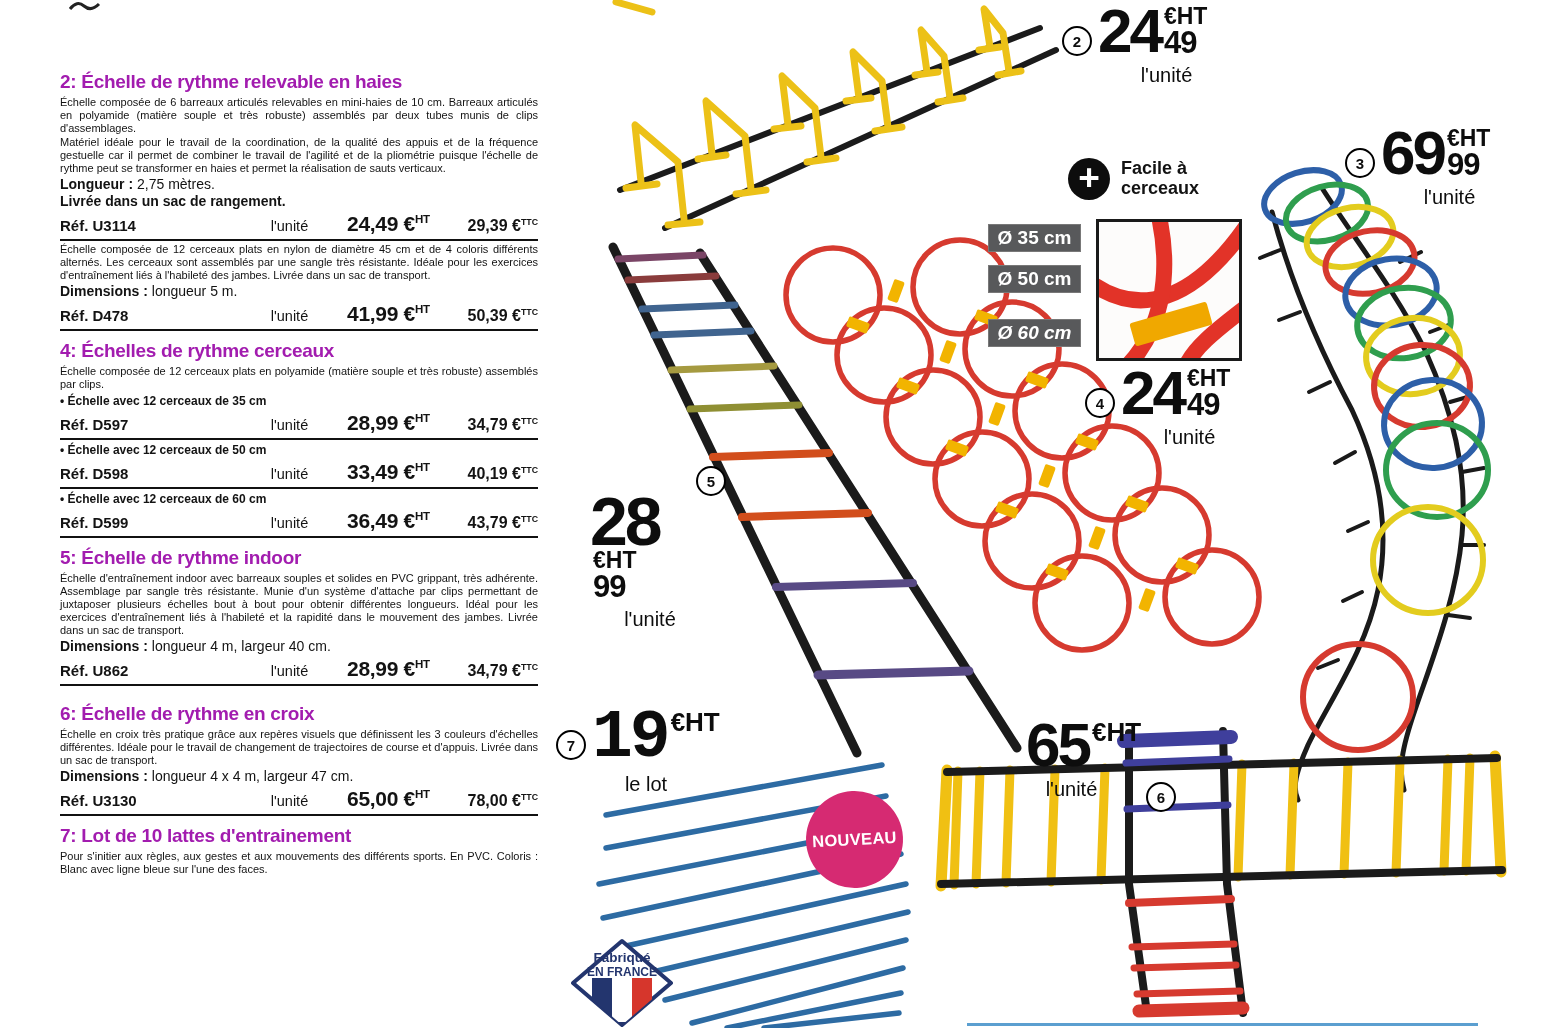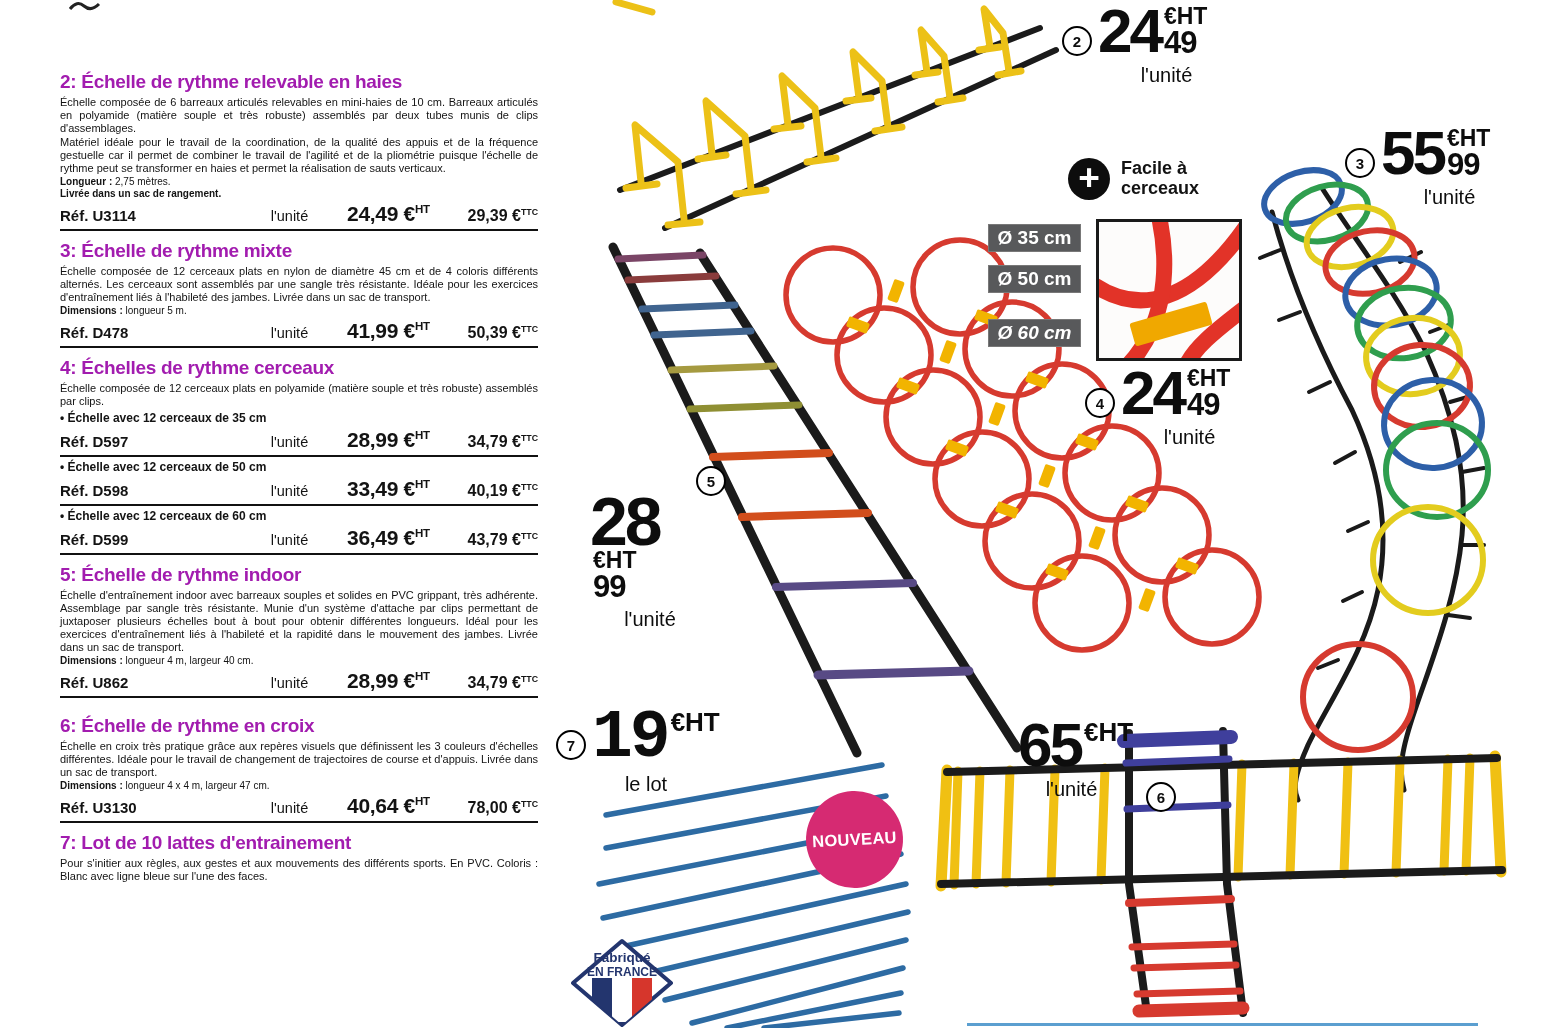--- a/index.html
+++ b/index.html
@@ -6,21 +6,21 @@
   body {
     width:1555px; height:1028px; position:relative; overflow:hidden;
     background:#ffffff; color:#131313;
     font-family:"Liberation Sans", sans-serif;
   }
   
   .col { position:absolute; left:60px; top:62px; width:478px; }
   .prod-title { font-size:19px; font-weight:800; margin:9px 0 3px; letter-spacing:-0.3px; color:#a21caf; }
   .mt-lg { margin-top:17px; }
   .desc { font-size:11px; line-height:1.18; text-align:justify; margin:0 0 1px; }
-  .spec { font-size:10px; line-height:1.22; }
+  .spec { font-size:14px; line-height:1.22; }
   .spec b { font-weight:800; }
   .bullet { font-size:12px; font-weight:800; margin:3px 0 1px; }
   .prow { display:flex; align-items:baseline; border-bottom:2px solid #111; padding:2px 0 3px; margin-bottom:2px; }
   .prow .ref  { flex:0 0 172px; font-weight:800; font-size:15px; }
   .prow .unit { flex:0 0 115px; font-size:14.5px; text-align:center; }
   .prow .ht   { flex:0 0 118px; font-weight:800; font-size:21px; letter-spacing:-0.3px; }
   .prow .ttc  { flex:1; font-weight:800; font-size:16px; text-align:right; }
   .prow sup   { font-size:0.55em; font-weight:800; line-height:0; vertical-align:super; }
   
   .callout { position:absolute; color:#0d0d0d; }
@@ -33,21 +33,21 @@
   .cur { font-size:23px; font-weight:800; line-height:0.95; }
   .dec { font-size:31px; font-weight:800; line-height:0.95; letter-spacing:-1px; }
   .unitl { font-size:20px; margin-top:7px; }
   .c2 { left:1062px; top:6px; }   .c2 .unitl { width:125px; margin-left:42px; text-align:center; }
   .c3 { left:1345px; top:128px; } .c3 .unitl { width:125px; margin-left:42px; text-align:center; }
   .c4 { left:1085px; top:368px; } .c4 .unitl { width:125px; margin-left:42px; text-align:center; }
   .c5 { left:590px;  top:466px; } .c5 .circ { left:106px; top:0; } .c5 .prc { margin-left:0; margin-top:28px;flex-direction:column; }
                                   .c5 .big { font-size:68px; } .c5 .unitl { width:112px; text-align:center; margin-left:4px; }
   .c7 { left:556px;  top:710px; } .c7 .big { font-size:68px;font-family:Liberation Mono, monospace; } .c7 .cur { font-size:26px; }
                                   .c7 .unitl { width:80px; margin-left:50px; text-align:center; }
-  .c6 { left:1018px; top:720px; } .c6 .circ { left:128px; top:62px; } .c6 .prc { margin-left:0; }
+  .c6 { left:1018px; top:720px; } .c6 .circ { left:128px; top:62px; } .c6 .prc { margin-left:8px; }
                                   .c6 .cur { font-size:26px; } .c6 .unitl { width:95px; margin-left:6px; text-align:center; }
   
   .facile { position:absolute; left:1068px; top:158px; display:flex; align-items:center; gap:11px; }
   .plus-circ { width:42px; height:42px; border-radius:50%; background:#0d0d0d; color:#fff;
                font-size:37px; font-weight:800; line-height:40px; text-align:center; flex:0 0 42px; }
   .facile-text { font-size:18px; font-weight:700; line-height:1.1; }
   .diam { position:absolute; left:988px; width:93px; height:28px; background:#58595b; color:#fff;
           font-weight:700; font-size:19px; display:flex; align-items:center; justify-content:center;
           border:1px solid #787878; box-sizing:border-box; }
   .d35 { top:224px; } .d50 { top:265px; } .d60 { top:319px;font-style:italic; }
@@ -234,21 +234,20 @@
     <div class="spec"><b>Livrée dans un sac de rangement.</b></div>
     <div class="prow">
       <span class="ref">Réf. U3114</span>
       <span class="unit">l'unité</span>
       <span class="ht"><span>24,49 €</span><sup>HT</sup></span>
       <span class="ttc"><span>29,39 €</span><sup>TTC</sup></span>
     </div>
   </section>
 
   <section>
-    <h3 class="prod-title">3: Échelle de rythme mixte</h3>
     <p class="desc">Échelle composée de 12 cerceaux plats en nylon de diamètre 45 cm et de 4 coloris différents alternés. Les cerceaux sont assemblés par une sangle très résistante. Idéale pour les exercices d'entraînement liés à l'habileté des jambes. Livrée dans un sac de transport.</p>
     <div class="spec"><b>Dimensions :</b><span> longueur 5 m.</span></div>
     <div class="prow">
       <span class="ref">Réf. D478</span>
       <span class="unit">l'unité</span>
       <span class="ht"><span>41,99 €</span><sup>HT</sup></span>
       <span class="ttc"><span>50,39 €</span><sup>TTC</sup></span>
     </div>
   </section>
 
@@ -290,21 +289,21 @@
     </div>
   </section>
 
   <section>
     <h3 class="prod-title mt-lg">6: Échelle de rythme en croix</h3>
     <p class="desc">Échelle en croix très pratique grâce aux repères visuels que définissent les 3 couleurs d'échelles différentes. Idéale pour le travail de changement de trajectoires de course et d'appuis. Livrée dans un sac de transport.</p>
     <div class="spec"><b>Dimensions :</b><span> longueur 4 x 4 m, largeur 47 cm.</span></div>
     <div class="prow">
       <span class="ref">Réf. U3130</span>
       <span class="unit">l'unité</span>
-      <span class="ht"><span>40,64 €</span><sup>HT</sup></span>
+      <span class="ht"><span>65,00 €</span><sup>HT</sup></span>
       <span class="ttc"><span>78,00 €</span><sup>TTC</sup></span>
     </div>
   </section>
 
   <section>
     <h3 class="prod-title">7: Lot de 10 lattes d'entrainement</h3>
     <p class="desc">Pour s'initier aux règles, aux gestes et aux mouvements des différents sports. En PVC. Coloris : Blanc avec ligne bleue sur l'une des faces.</p>
 
   </section>
 </div>
@@ -317,21 +316,21 @@
       <span class="cur">€HT</span>
       <span class="dec">49</span>
     </span>
   </div>
   <div class="unitl">l'unité</div>
 </div>
 
 <div class="callout c3">
   <span class="circ">3</span>
   <div class="prc">
-    <span class="big">55</span>
+    <span class="big">69</span>
     <span class="frac">
       <span class="cur">€HT</span>
       <span class="dec">99</span>
     </span>
   </div>
   <div class="unitl">l'unité</div>
 </div>
 
 <div class="callout c4">
   <span class="circ">4</span>

